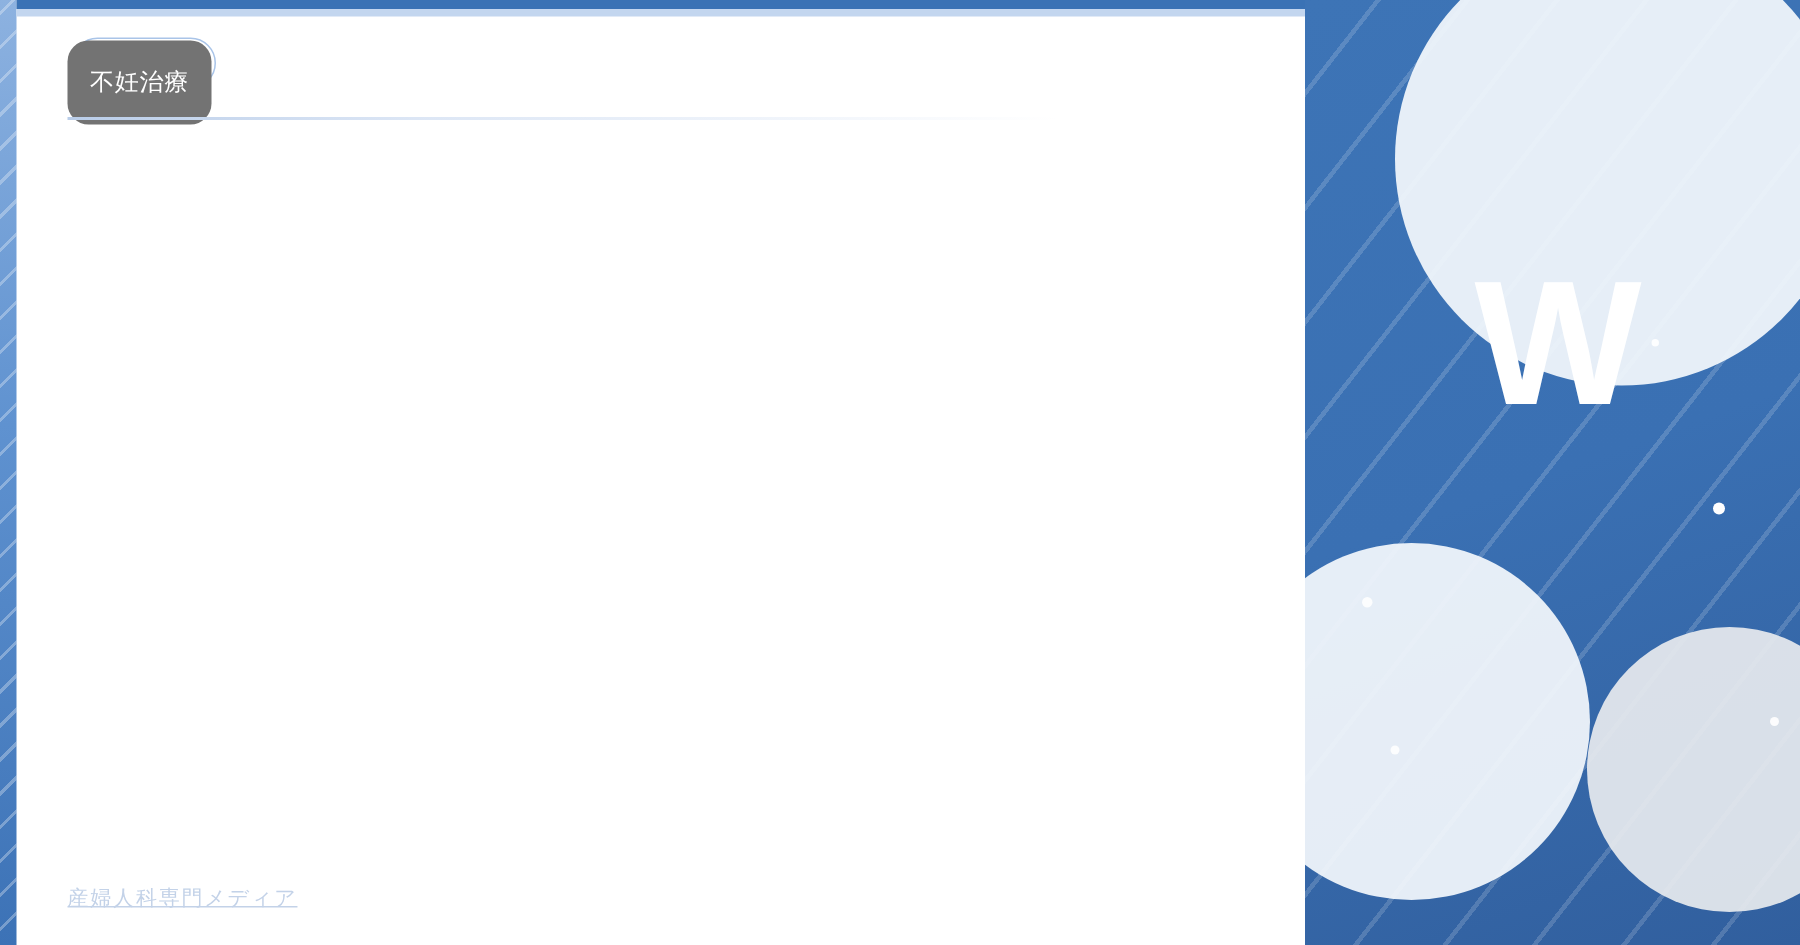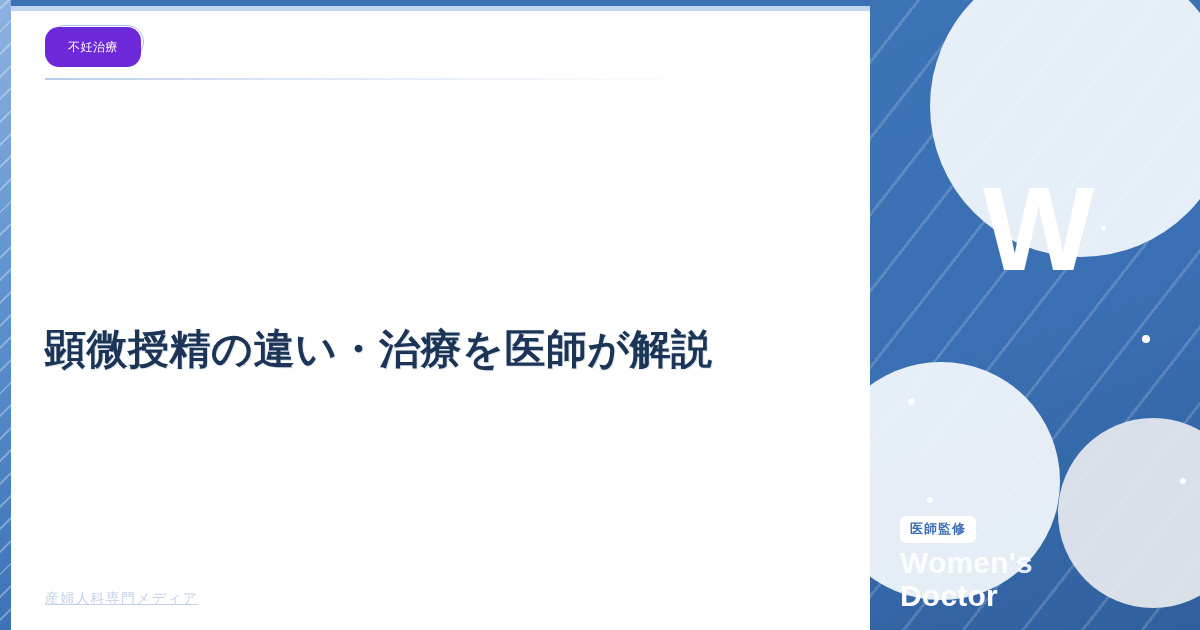--- a/index.html
+++ b/index.html
@@ -85,27 +85,27 @@
     border: 1.6px solid #a9c4e8;
     border-radius: 17px;
     box-sizing: border-box;
   }
   .cat-badge {
     position: relative;
     display: inline-flex;
     align-items: center;
     justify-content: center;
     min-width: 96px;
-    height: 40px;
+    height: 56px;
     padding: 0 14px;
     box-sizing: border-box;
-    background: #6d28d9;
+    background: #737373;
     border-radius: 14px;
     color: #ffffff;
-    font-size: 12px;
+    font-size: 16px;
     letter-spacing: 0.5px;
     font-weight: 400;
   }
 
   .divider {
     position: absolute;
     left: 45px;
     top: 78px;
     width: 660px;
     height: 2px;
@@ -254,37 +254,31 @@
   <div class="top-bar-dark"></div>
   <div class="top-bar-light"></div>
 
   <div class="cat-badge-wrap">
     <div class="cat-badge-outline"></div>
     <div class="cat-badge">不妊治療</div>
   </div>
 
   <div class="divider"></div>
 
-  <h1 class="headline">顕微授精の違い・治療を医師が解説</h1>
 
   <div class="tagline">産婦人科専門メディア</div>
 
   <div class="brand-panel">
     <div class="circle circle-top"></div>
     <div class="brand-w">W</div>
 
     <div class="circle circle-bl"></div>
     <div class="circle circle-br"></div>
 
     <div class="dot dot-a"></div>
     <div class="dot dot-b"></div>
     <div class="dot dot-c"></div>
     <div class="dot dot-d"></div>
     <div class="dot dot-e"></div>
 
-    <div class="brand-block">
-      <div class="supervise-badge">医師監修</div>
-      <div class="brand-line1">Women's</div>
-      <div class="brand-line2">Doctor</div>
-    </div>
   </div>
 
 </div>
 
 </body></html>

